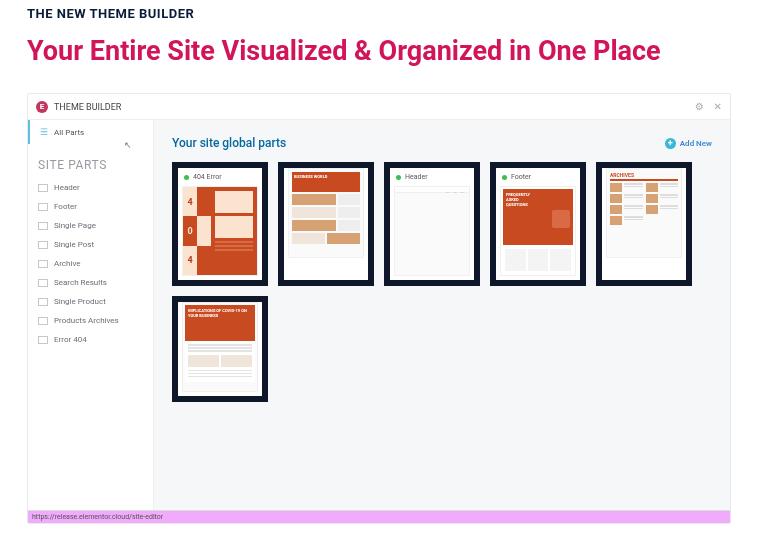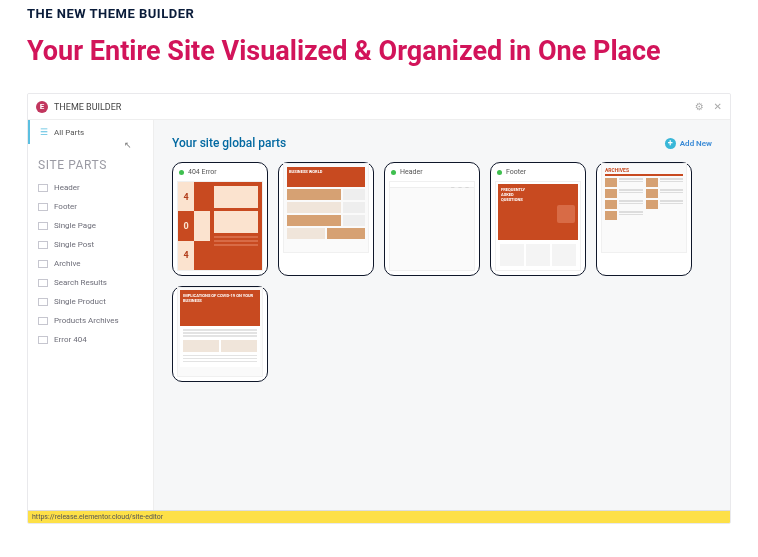--- a/index.html
+++ b/index.html
@@ -13,29 +13,29 @@
   .titlebar .spacer { flex: 1; }
   .titlebar .tb-icon { color: #aaa; margin-left: 10px; font-size: 10px; }
   .body { display: flex; }
   .sidebar { width: 126px; background: #fff; border-right: 1px solid #eee; min-height: 390px; position: relative; }
   .allparts { display: flex; align-items: center; gap: 6px; padding: 7px 10px; font-size: 8px; color: #555; border-left: 2px solid #5bbfe0; }
   .allparts .stack { color: #5bbfe0; font-size: 9px; }
   .cursor { position: absolute; left: 96px; top: 20px; font-size: 9px; color: #777; }
   .section-label { font-size: 12px; letter-spacing: .6px; color: #9a9aa3; padding: 14px 10px 6px; }
   .sp-item { display: flex; align-items: center; gap: 6px; padding: 5px 10px; font-size: 8px; color: #6d6d78; }
   .sp-item .ic { width: 10px; height: 8px; border: 1px solid #c6c6cf; display: inline-block; background: #fff; }
-  .statusbar { font-size: 7px; background: #fde047; padding: 2px 4px; color: #555; border-top: 1px solid #ddd; }
+  .statusbar { font-size: 7px; background: #f0abfc; padding: 2px 4px; color: #555; border-top: 1px solid #ddd; }
   .main { flex: 1; padding: 16px 18px; }
   .main-head { display: flex; align-items: center; margin-bottom: 12px; }
   .main-title { font-size: 12px; color: #0369a1; font-weight: 500; }
   .main-head .spacer { flex: 1; }
   .add-new { display: flex; align-items: center; gap: 4px; font-size: 8px; color: #3a8ad6; font-weight: 600; }
   .plus-circ { width: 11px; height: 11px; border-radius: 50%; background: #39b7d8; color: #fff; display: inline-flex; align-items: center; justify-content: center; font-size: 9px; line-height: 1; }
   .grid { display: flex; flex-wrap: wrap; gap: 10px; }
-  .card { width: 96px; background: #fff; border: 1px solid #0f172a; border-radius: 10px; }
+  .card { width: 96px; background: #fff; border: 6px solid #0f172a; border-radius: 0; }
   .card-head { display: flex; align-items: center; gap: 4px; padding: 5px 6px; font-size: 7px; color: #555; }
   .dot { width: 5px; height: 5px; border-radius: 50%; background: #3fbf4f; }
   .thumb { height: 90px; margin: 0 4px 4px; background: #fafafa; border: 1px solid #f0f0f0; overflow: hidden; position: relative; }
   
   .t404 { display: flex; height: 100%; }
   .t404 .left { width: 38%; background: #fbe3cf; display: grid; grid-template-columns: 1fr 1fr; grid-template-rows: 1fr 1fr 1fr; }
   .t404 .left span { display:flex; align-items:center; justify-content:center; font-size:9px; font-weight:700; color:#b23d1a; }
   .t404 .left span:nth-child(2){ background:#c84a20; color:#c84a20;}
   .t404 .left span:nth-child(3){ background:#c84a20; color:#fbe3cf;}
   .t404 .left span:nth-child(6){ background:#c84a20; color:#c84a20;}

